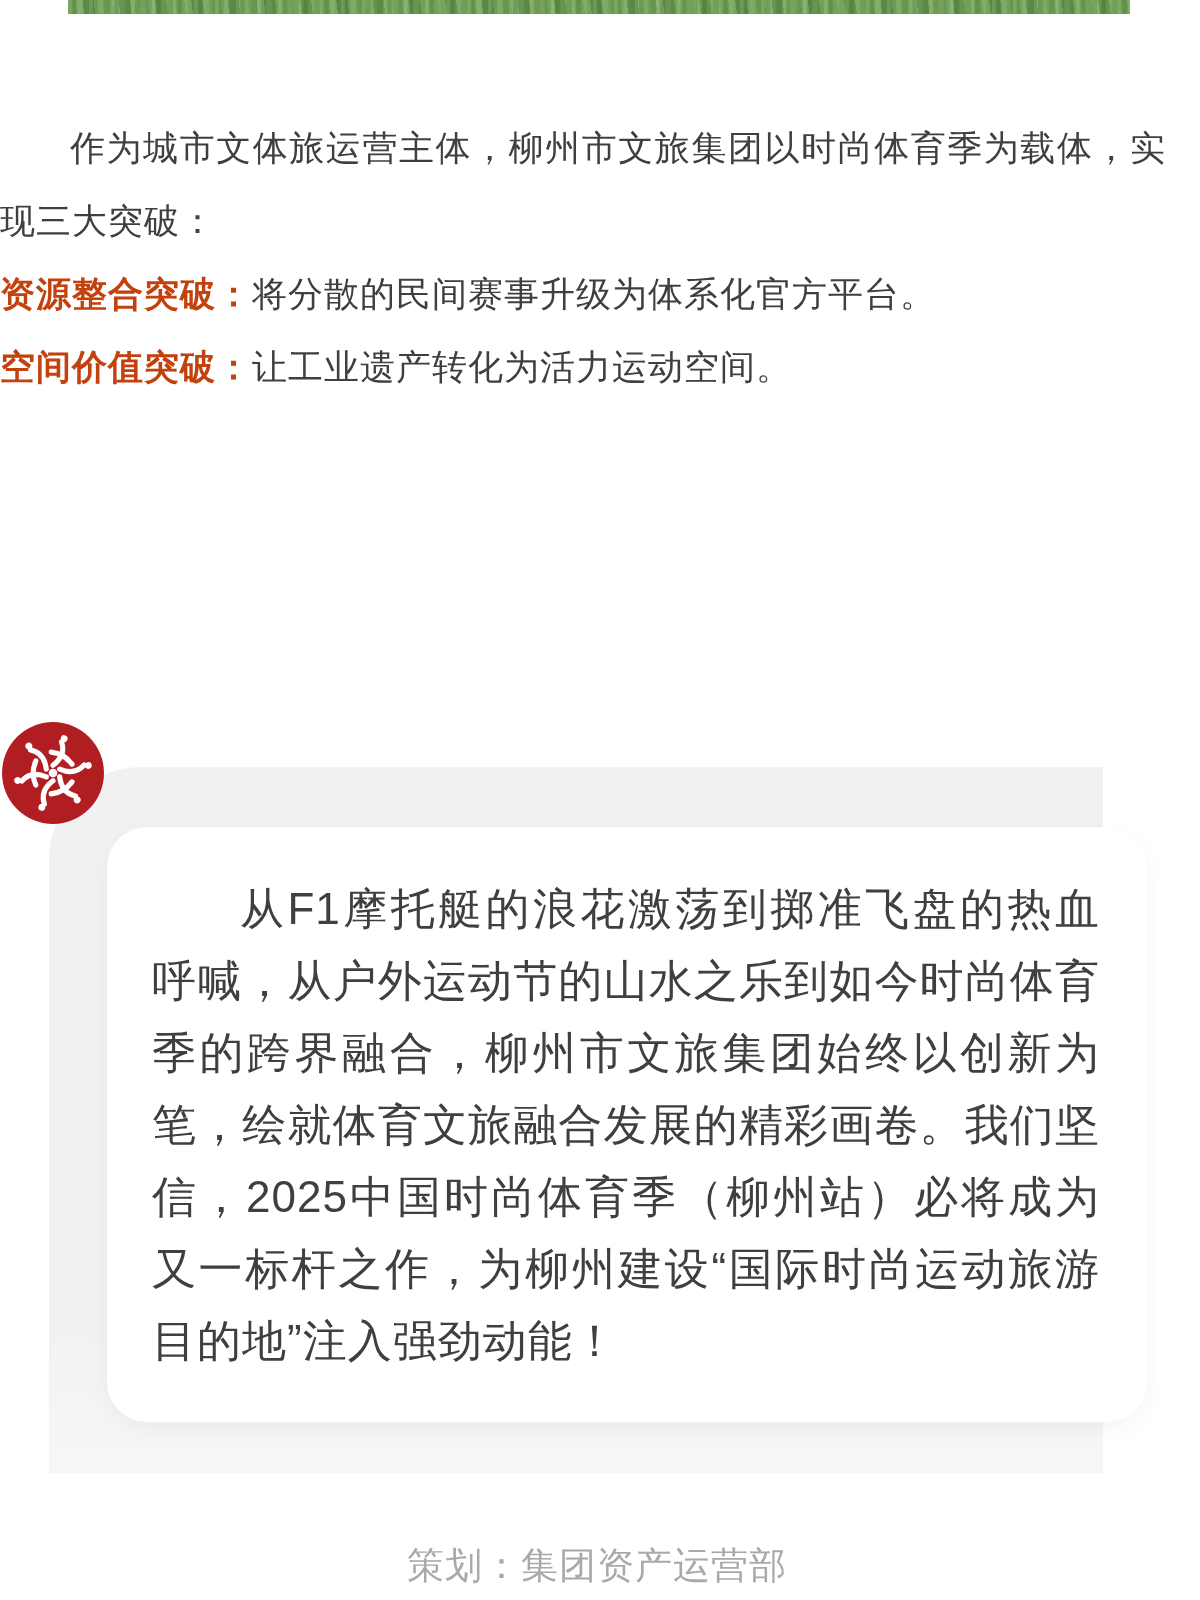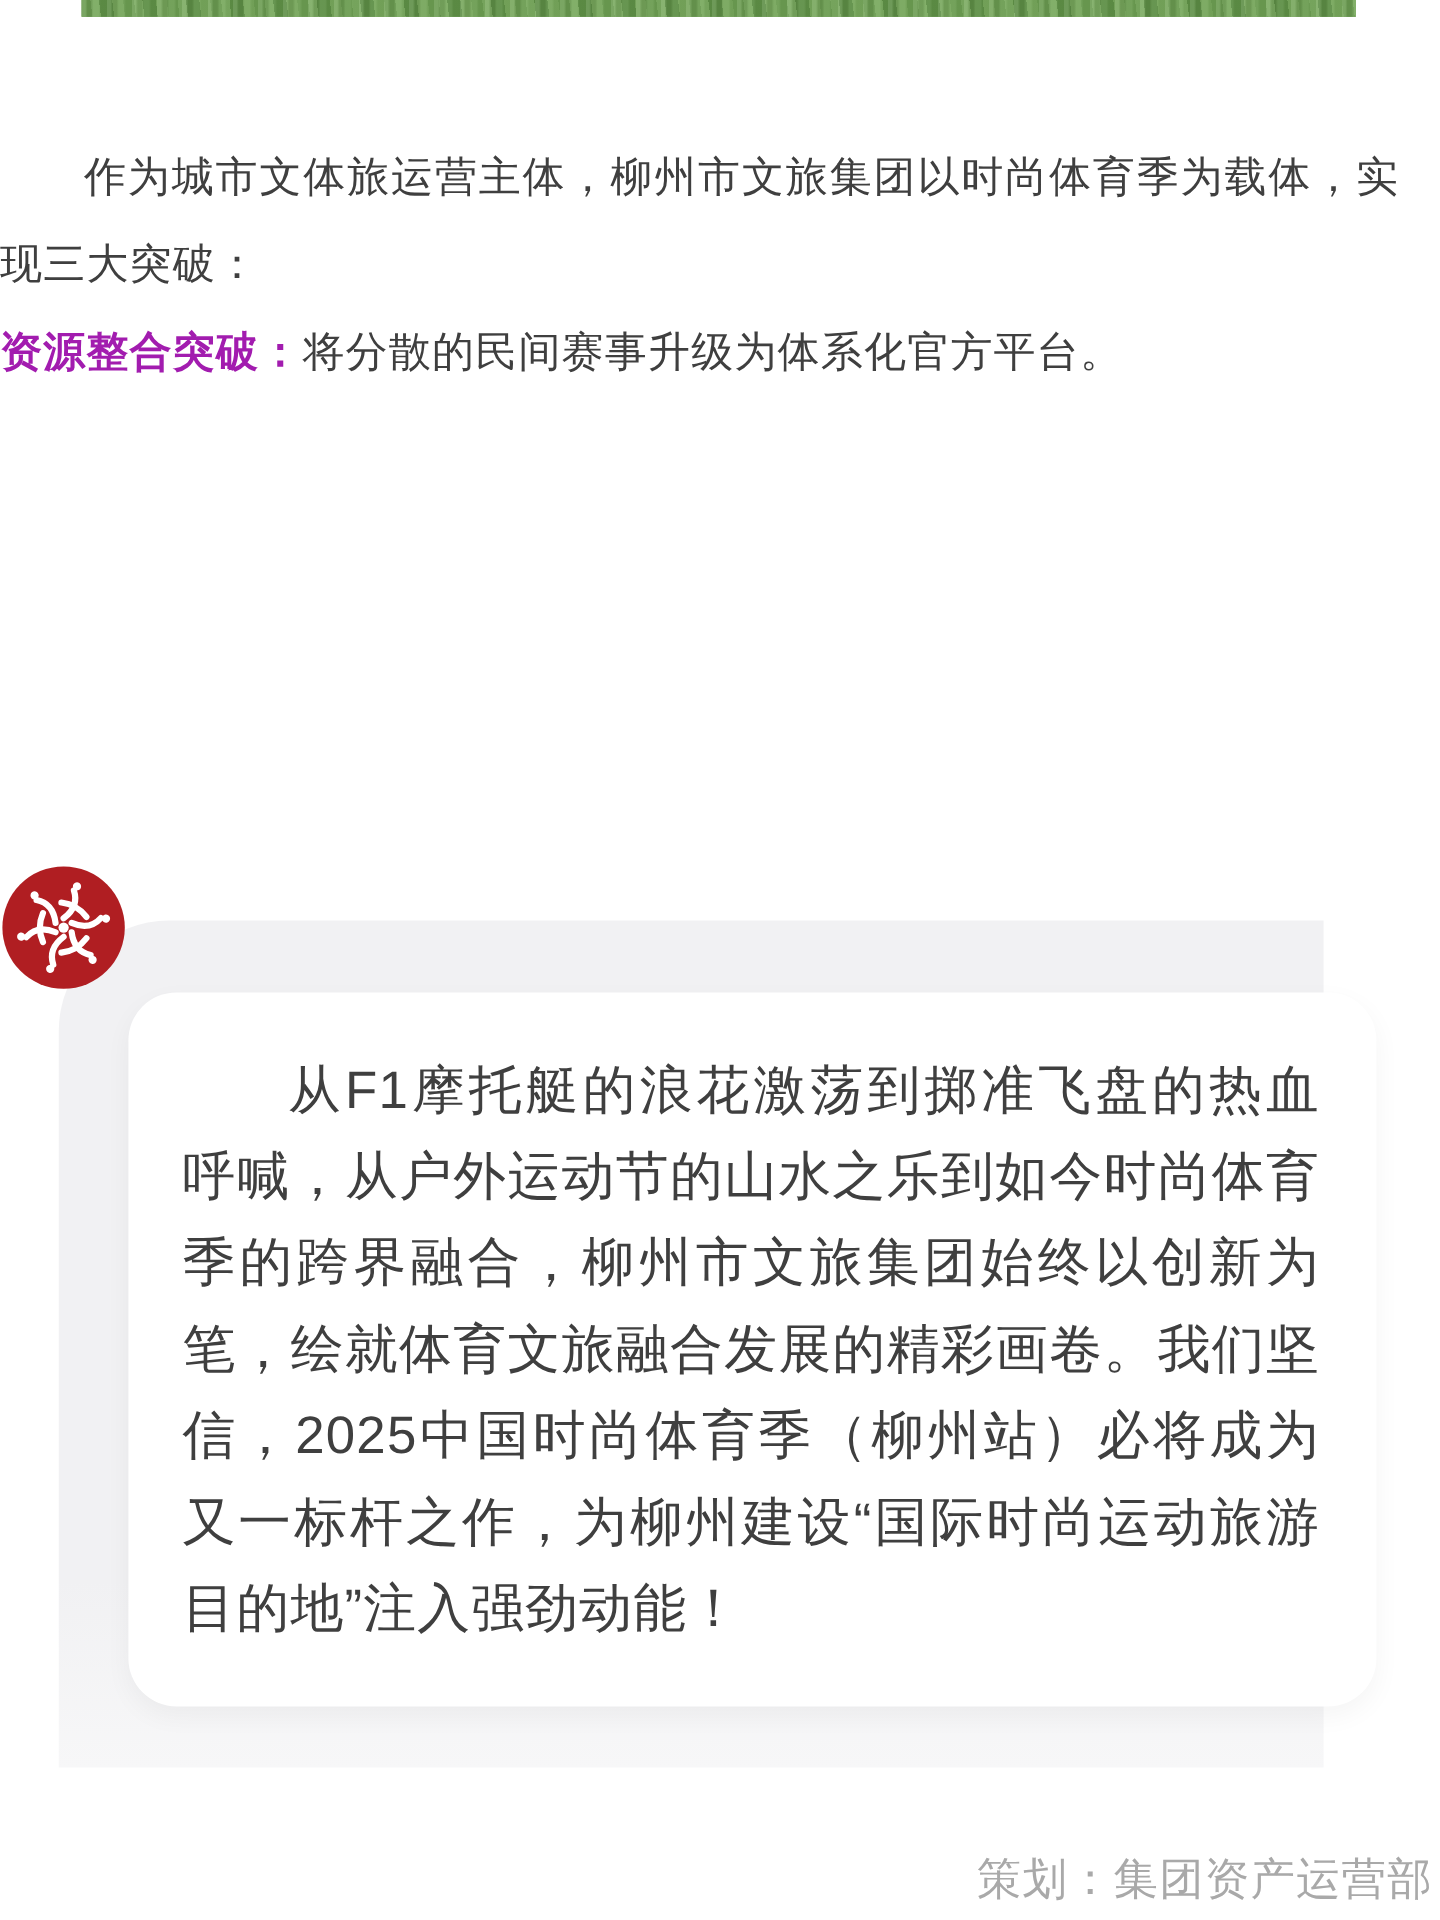--- a/index.html
+++ b/index.html
@@ -23,21 +23,21 @@
   }
 
   
   .body-text {
     position: absolute; left: 0; top: 111px; width: 1166px;
     font-size: 35px; line-height: 73px; color: #3f3f3f;
     text-align: justify; letter-spacing: 1px;
   }
   .body-text p { margin: 0; }
   .para.indent { text-indent: 2em; }
-  .red-label { color: #a21caf; font-weight: bold; }
+  .red-label { color: #c2410c; font-weight: bold; }
 
   
   .gray-panel {
     position: absolute; left: 49px; top: 767px; width: 1054px; height: 706px;
     background: linear-gradient(180deg, #f1f1f3 0%, #f1f1f3 78%, #f7f7f8 100%);
     border-radius: 92px 0 0 0;
   }
 
   
   .white-card {
@@ -56,34 +56,35 @@
   .badge {
     position: absolute; left: 2px; top: 722px; width: 102px; height: 102px;
     border-radius: 50%; background: #b01e22;
     display: flex; align-items: center; justify-content: center;
   }
   .badge svg { width: 86px; height: 86px; }
 
   
   .footer-credit {
     position: absolute; left: 0; top: 1544px; width: 1194px;
-    text-align: right; font-size: 37px; line-height: 44px;
+    text-align: center; font-size: 37px; line-height: 44px;
     color: #a9a9a9; letter-spacing: 1px;
   }
 </style>
 </head>
 <body>
 
 <div>
 
   <div class="grass-strip"></div>
 
   <div class="body-text">
     <p class="para indent">作为城市文体旅运营主体，柳州市文旅集团以时尚体育季为载体，实现三大突破：</p>
     <p class="para"><strong class="red-label">资源整合突破：</strong><span>将分散的民间赛事升级为体系化官方平台。</span></p>
+    <p class="para"><strong class="red-label">空间价值突破：</strong><span>让工业遗产转化为活力运动空间。</span></p>
   </div>
 
   <div class="gray-panel">
     <div class="white-card">
       <p class="card-text">从F1摩托艇的浪花激荡到掷准飞盘的热血呼喊，从户外运动节的山水之乐到如今时尚体育季的跨界融合，柳州市文旅集团始终以创新为笔，绘就体育文旅融合发展的精彩画卷。我们坚信，2025中国时尚体育季（柳州站）必将成为又一标杆之作，为柳州建设“国际时尚运动旅游目的地”注入强劲动能！</p>
     </div>
   </div>
 
   <div class="badge">
     <svg viewBox="-50 -50 100 100">

